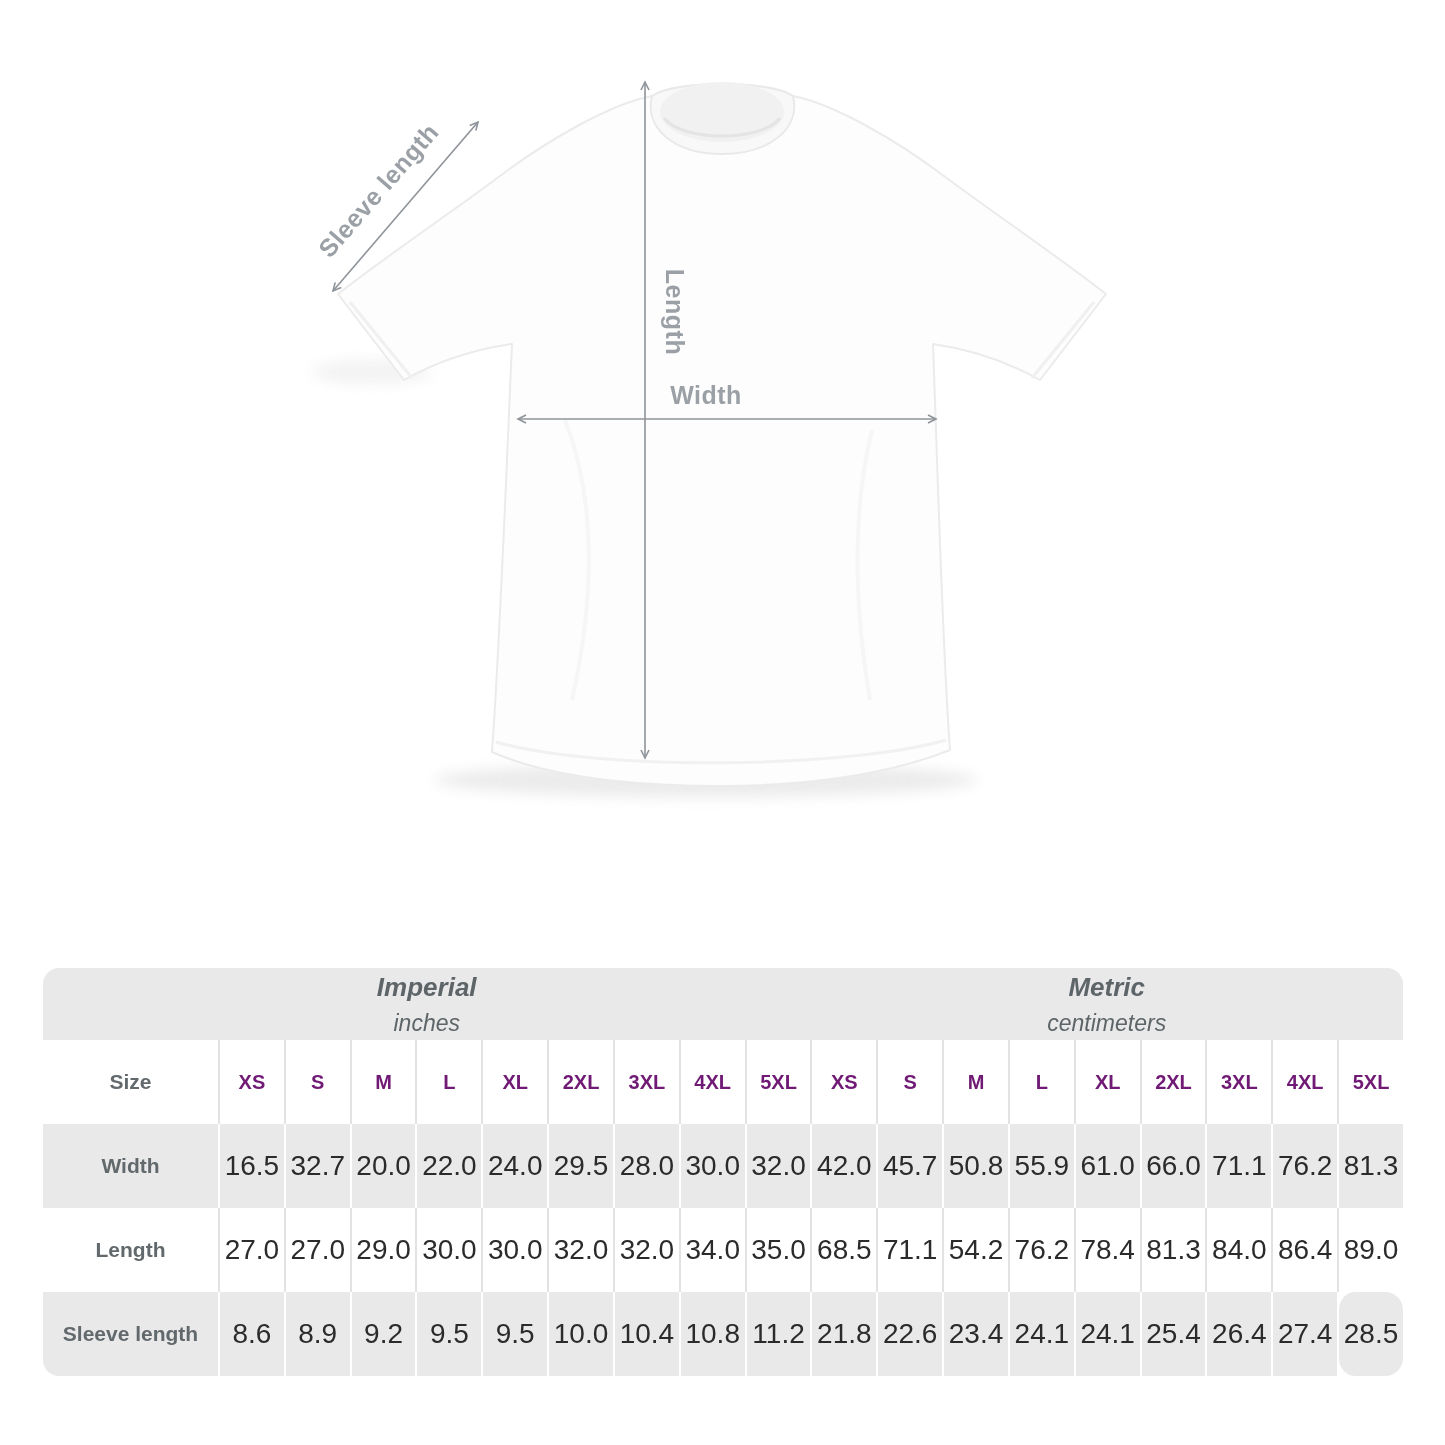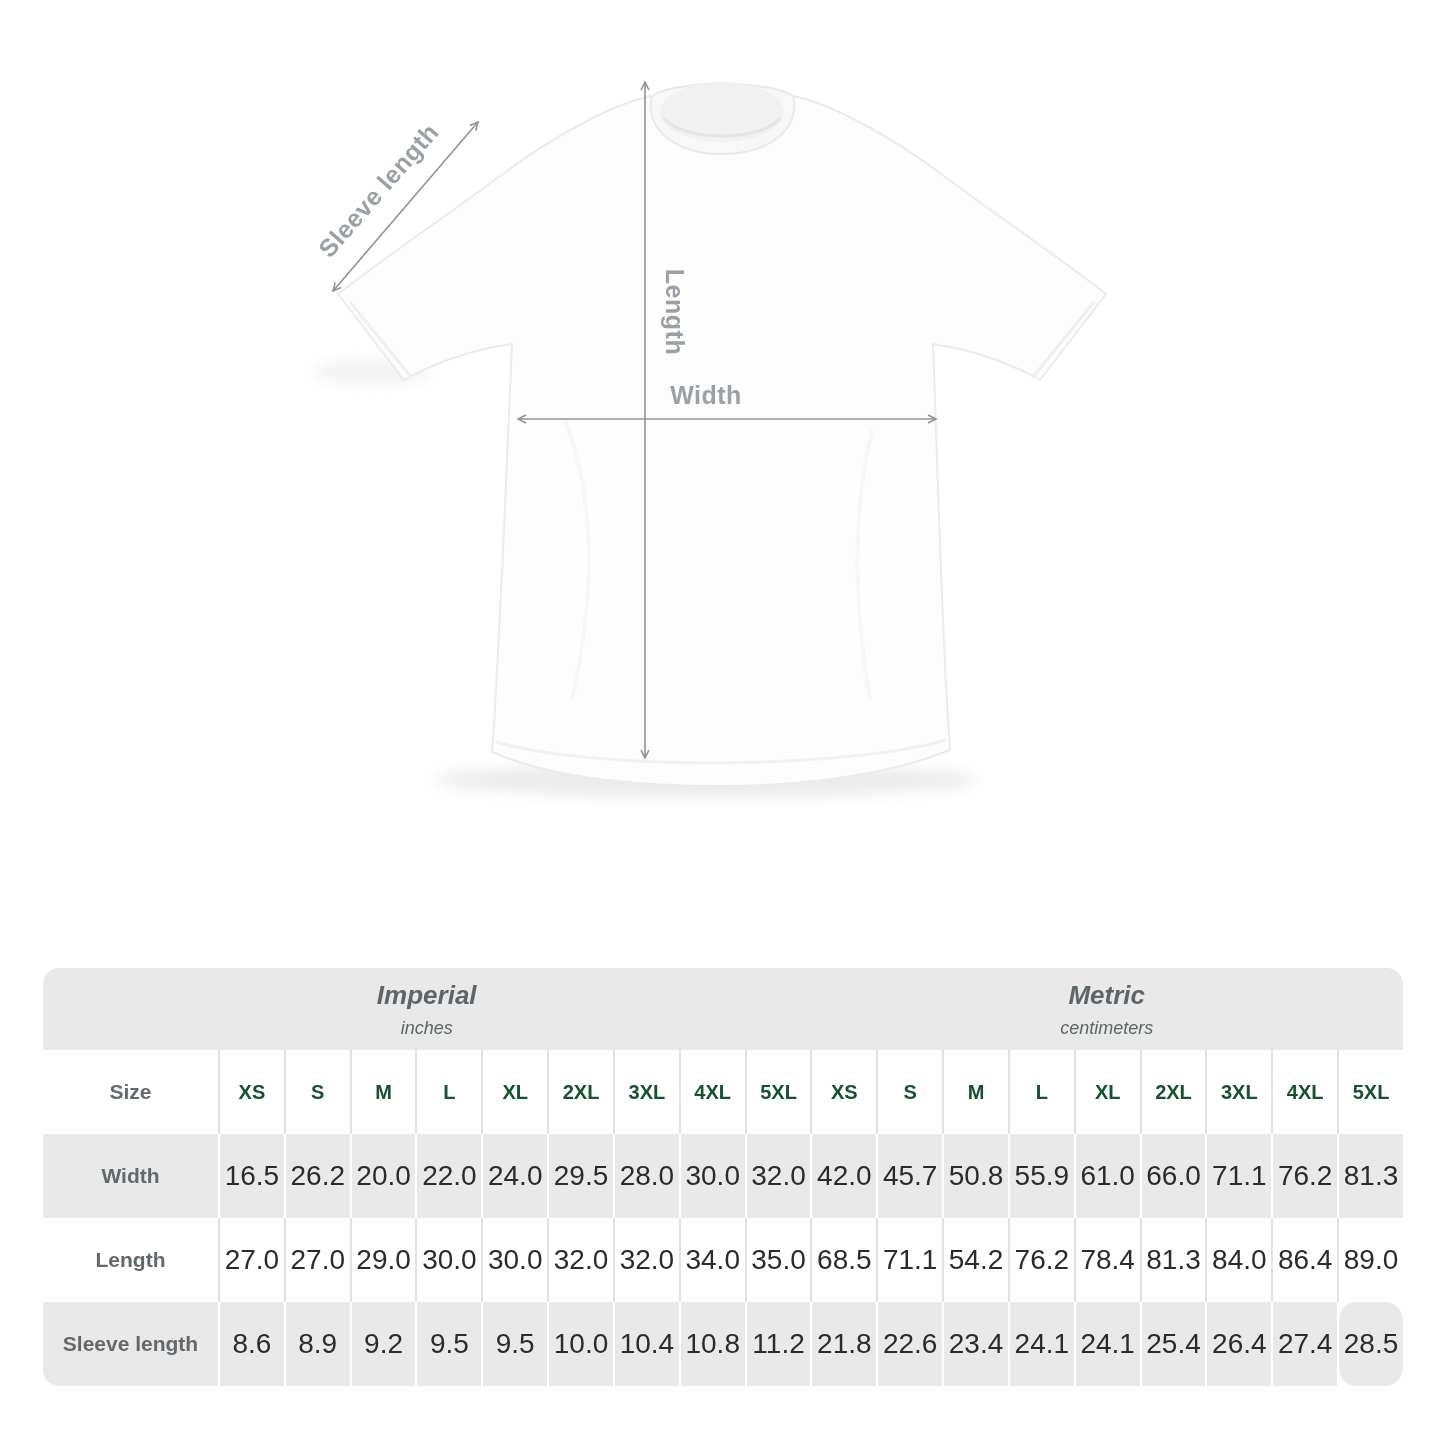--- a/index.html
+++ b/index.html
@@ -24,33 +24,33 @@
     font-size:21px;font-style:italic;color:#4a4a4a;
   }
   
   .table-wrap{position:absolute;top:968px;left:43px;width:1360px;}
   table.size-table{
     width:1360px;table-layout:fixed;border-collapse:separate;border-spacing:0;
   }
   col.col-label{width:175px;}
   th,td{box-sizing:border-box;padding:0;text-align:center;vertical-align:middle;}
   .section-row th{
-    height:82px;background:#e9e9e9;color:#5d6569;
+    height:72px;background:#e9e9e9;color:#5d6569;
   }
   th.section-imperial{border-top-left-radius:16px;}
   th.section-metric{border-top-right-radius:16px;}
   .section-label{font-size:26px;font-weight:bold;font-style:italic;line-height:1.25;}
-  .section-unit{font-size:18px;font-style:italic;font-weight:normal;margin-top:6px;}
+  .section-unit{font-size:23px;font-style:italic;font-weight:normal;margin-top:6px;}
   tr.row{height:84px;}
   tr.row-gray th, tr.row-gray td{background:#e9e9e9;}
   tr.row-white th, tr.row-white td{background:#ffffff;}
   .row-label{
     font-size:21px;font-weight:bold;color:#62696d;margin-top:24px;
   }
-  .size-cell{font-size:20px;font-weight:bold;color:#14532d;}
+  .size-cell{font-size:20px;font-weight:bold;color:#701a75;}
   .val{font-size:28px;font-weight:normal;color:#2b2b2b;}
   
   tr.row-white .cell{border-left:2px solid #e2e2e2;}
   tr.row-gray  .cell{border-left:2px solid #ffffff;}
   .cell.metric-first{border-left-width:5px;}
   
   tr.last-row td:first-child{border-bottom-left-radius:16px;}
   tr.last-row td:last-child{border-bottom-right-radius:16px;border-radius:18px;}
 </style>
 </head>
@@ -163,21 +163,21 @@
           <th class="size-cell cell">2XL</th>
           <th class="size-cell cell">3XL</th>
           <th class="size-cell cell">4XL</th>
           <th class="size-cell cell">5XL</th>
         </tr>
       </thead>
       <tbody>
         <tr class="row row-gray">
           <td class="row-label">Width</td>
           <td class="val cell">16.5</td>
-          <td class="val cell">26.2</td>
+          <td class="val cell">32.7</td>
           <td class="val cell">20.0</td>
           <td class="val cell">22.0</td>
           <td class="val cell">24.0</td>
           <td class="val cell">29.5</td>
           <td class="val cell">28.0</td>
           <td class="val cell">30.0</td>
           <td class="val cell">32.0</td>
           <td class="val cell metric-first">42.0</td>
           <td class="val cell">45.7</td>
           <td class="val cell">50.8</td>

